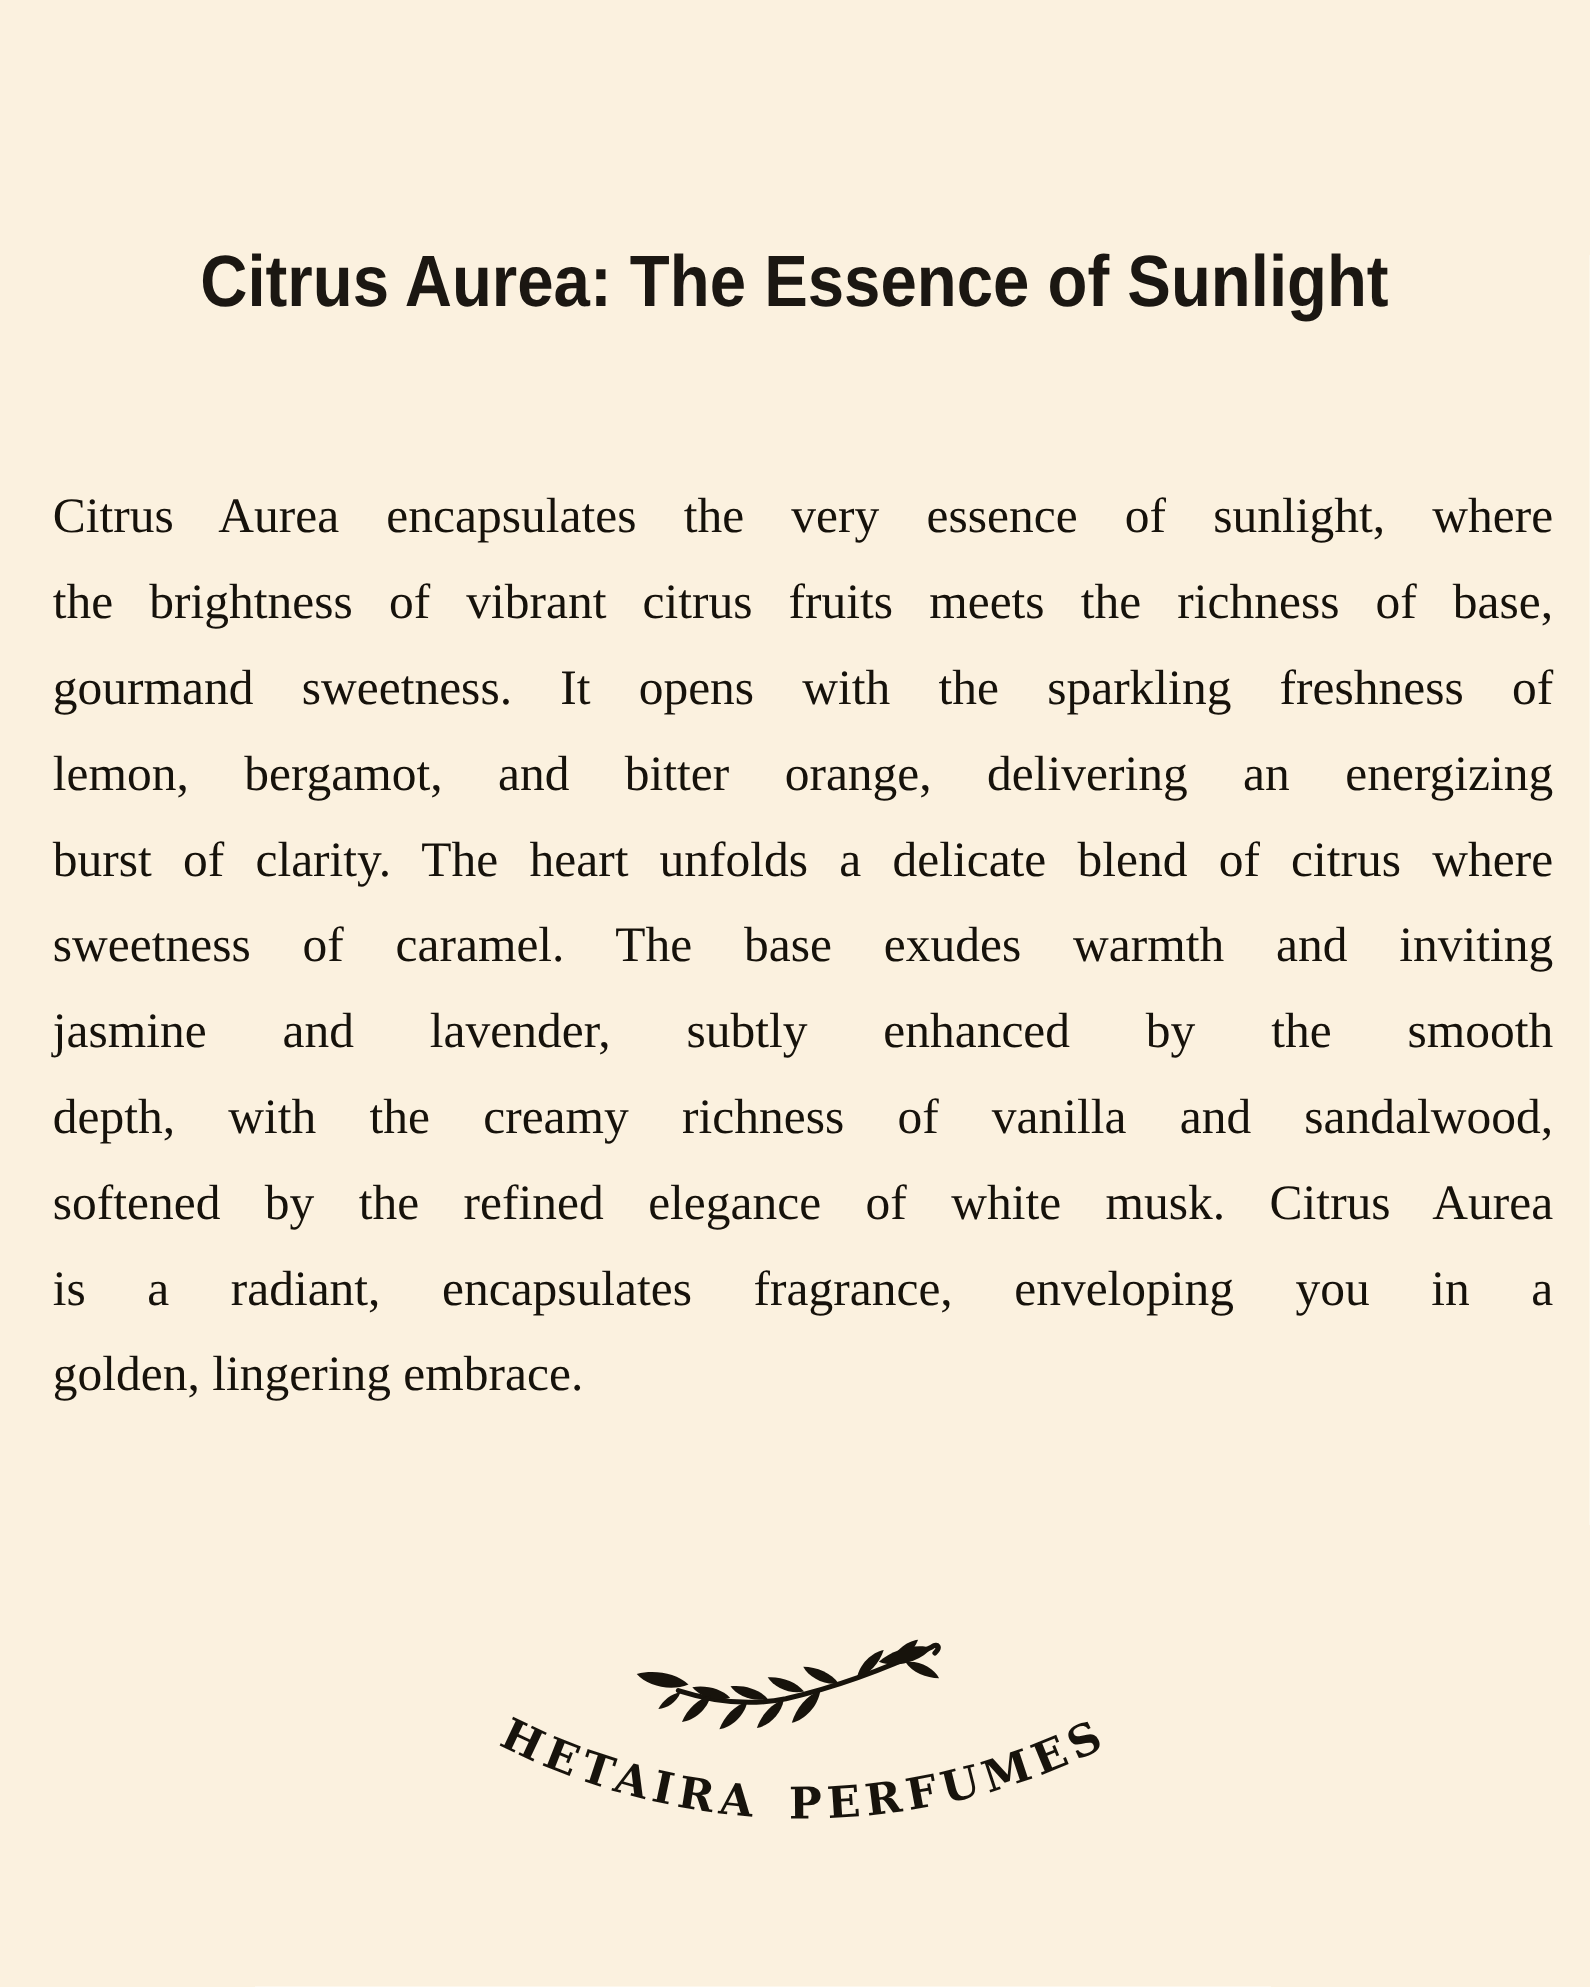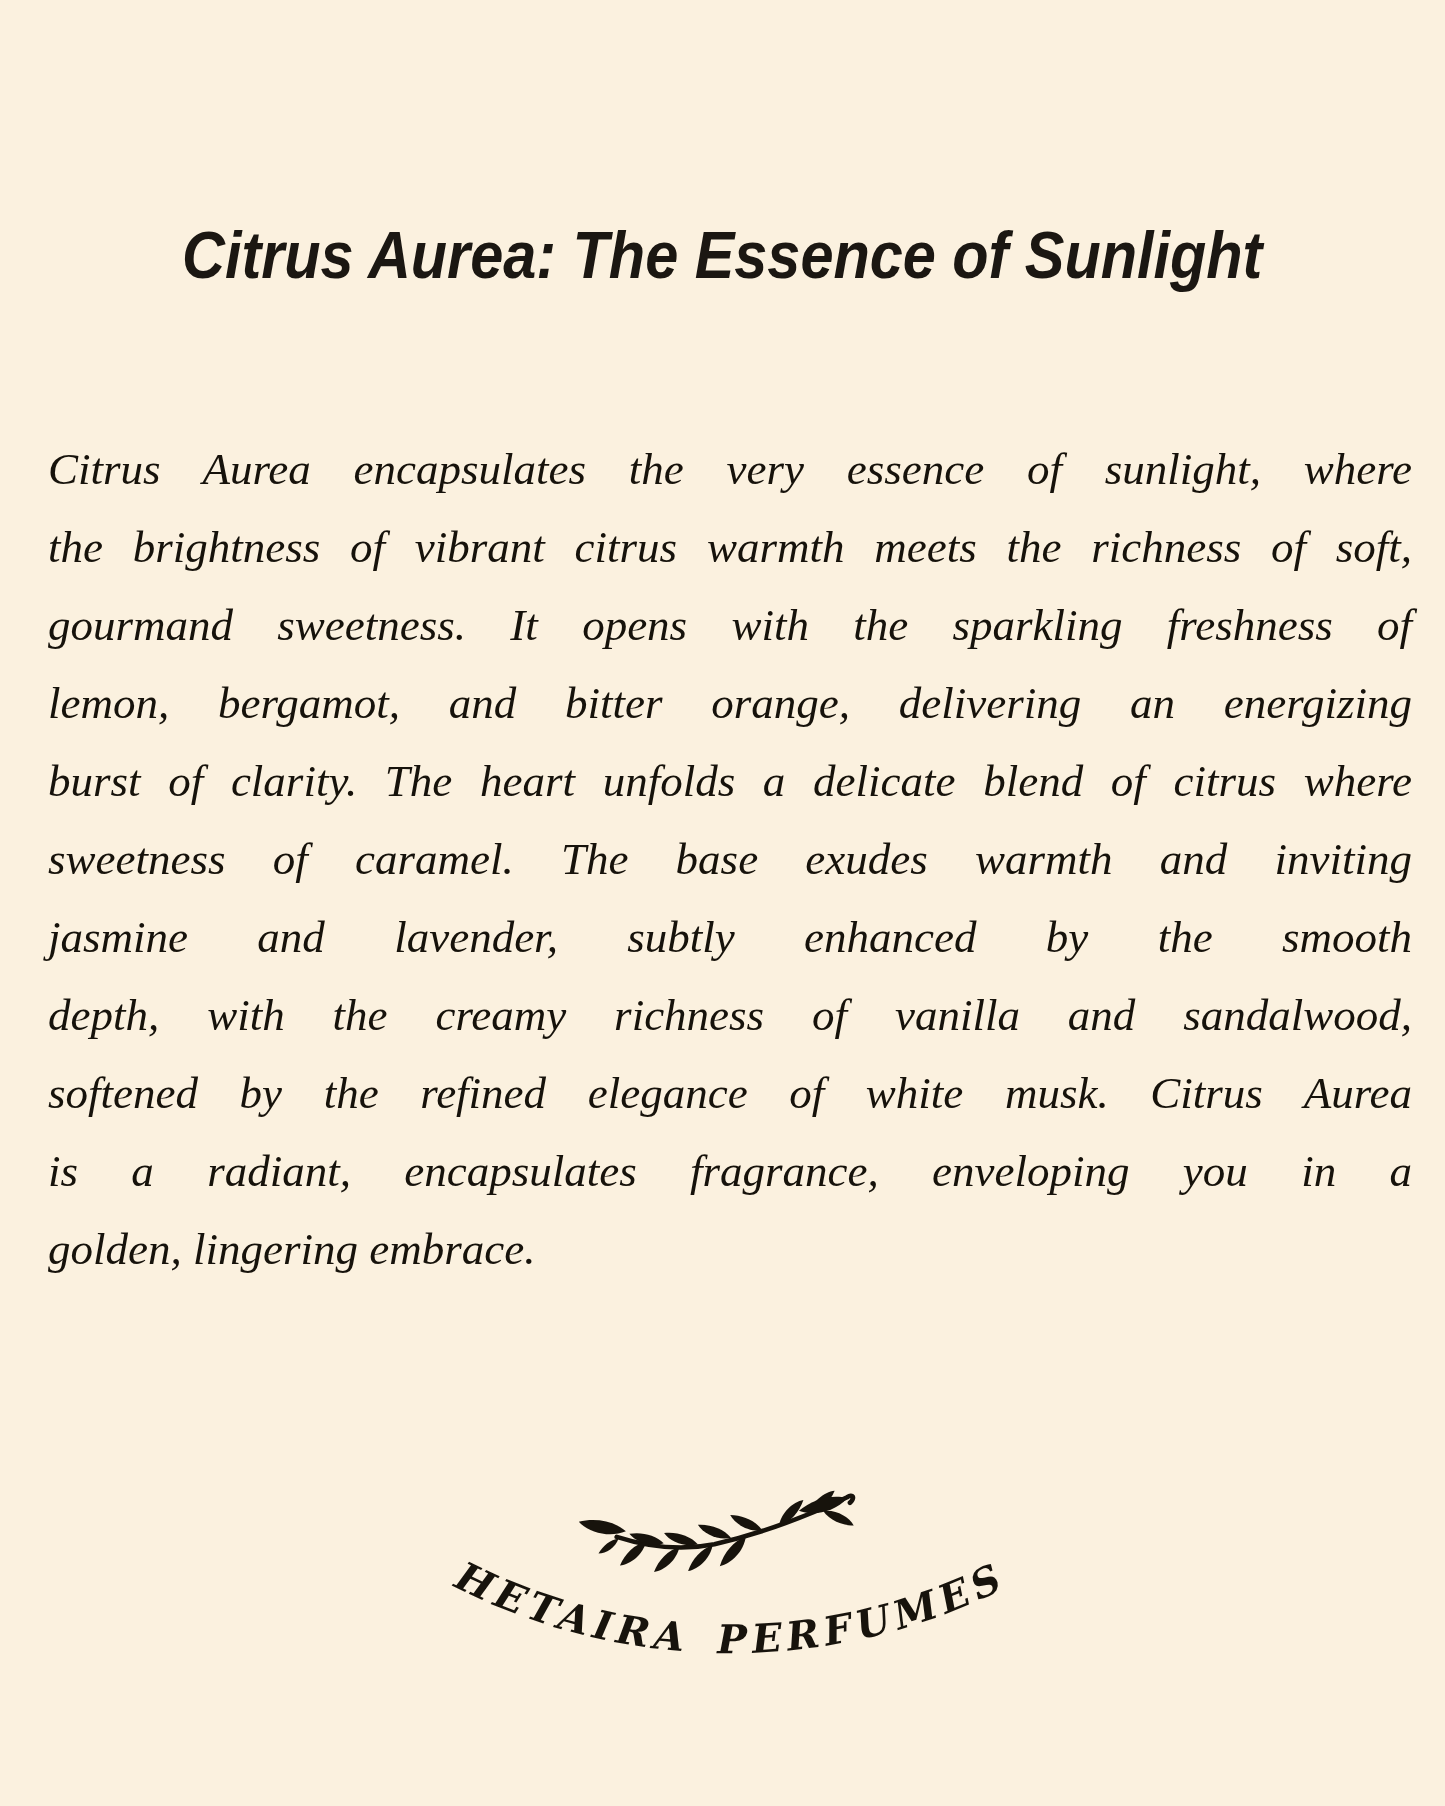--- a/index.html
+++ b/index.html
@@ -3,21 +3,20 @@
 <meta charset="utf-8">
 <style>
   html, body { margin: 0; padding: 0; }
   .page {
     position: relative;
     width: 1445px;
     height: 1806px;
     background: #FBF1DF;
     overflow: hidden;
     font-family: "Liberation Serif", serif;
-    font-style: italic;
   }
   .title-wrap {
     position: absolute;
     top: 222px;
     left: 0;
     width: 100%;
     text-align: center;
     line-height: 66px;
   }
   .title {
@@ -68,21 +67,21 @@
 <body>
 
 <div class="page">
 
   <div class="title-wrap">
     <div class="title">Citrus Aurea: The Essence of Sunlight</div>
   </div>
 
   <div class="body-text">
     <div class="line">Citrus Aurea encapsulates the very essence of sunlight, where</div>
-    <div class="line">the brightness of vibrant citrus warmth meets the richness of soft,</div>
+    <div class="line">the brightness of vibrant citrus fruits meets the richness of base,</div>
     <div class="line">gourmand sweetness. It opens with the sparkling freshness of</div>
     <div class="line">lemon, bergamot, and bitter orange, delivering an energizing</div>
     <div class="line">burst of clarity. The heart unfolds a delicate blend of citrus where</div>
     <div class="line">sweetness of caramel. The base exudes warmth and inviting</div>
     <div class="line">jasmine and lavender, subtly enhanced by the smooth</div>
     <div class="line">depth, with the creamy richness of vanilla and sandalwood,</div>
     <div class="line">softened by the refined elegance of white musk. Citrus Aurea</div>
     <div class="line">is a radiant, encapsulates fragrance, enveloping you in a</div>
     <div class="line last">golden, lingering embrace.</div>
   </div>

